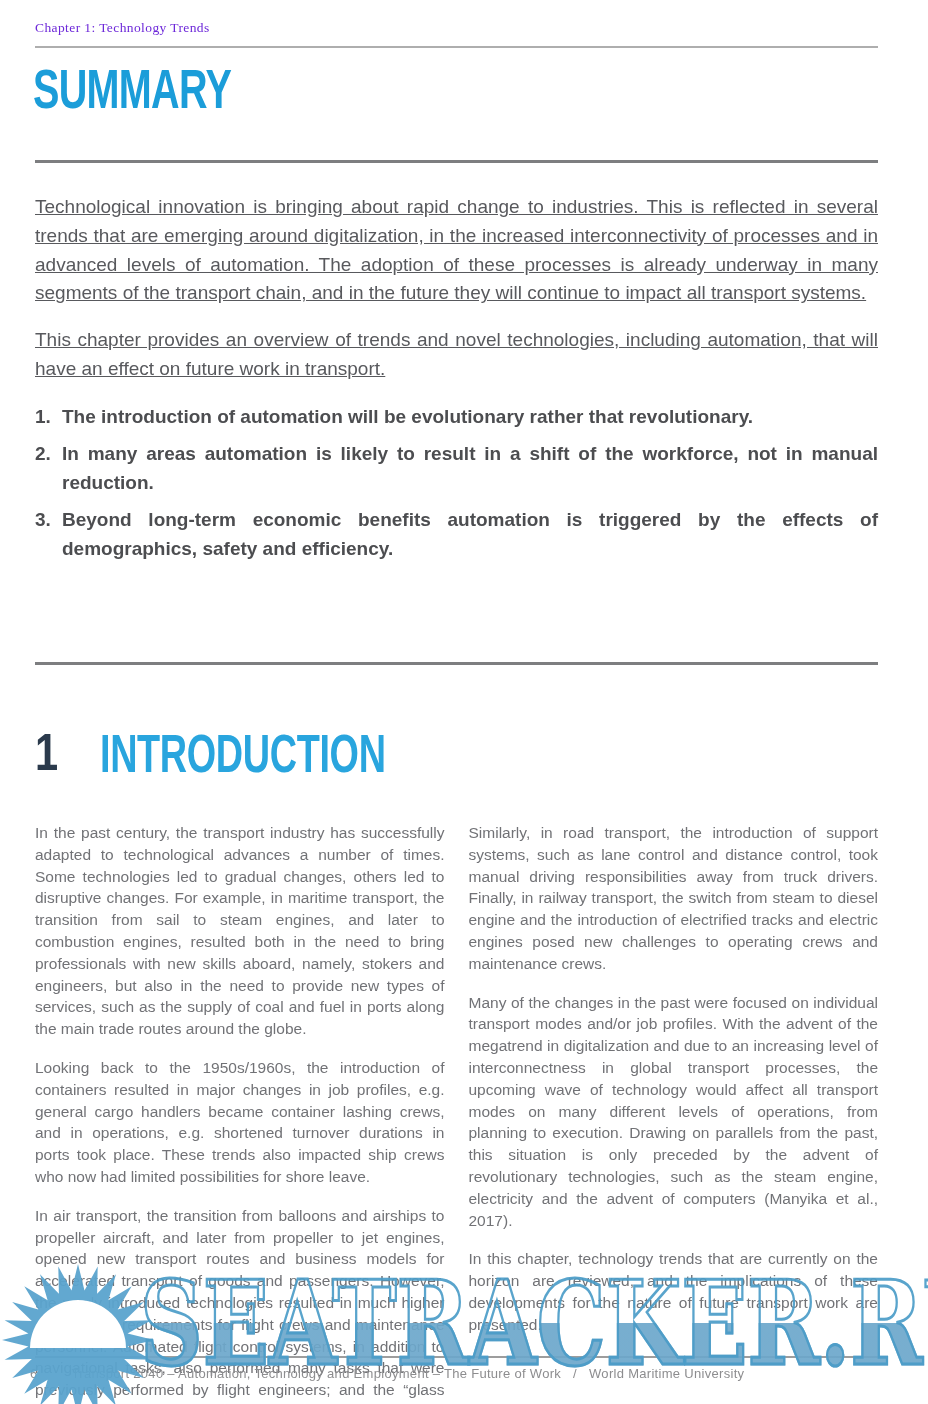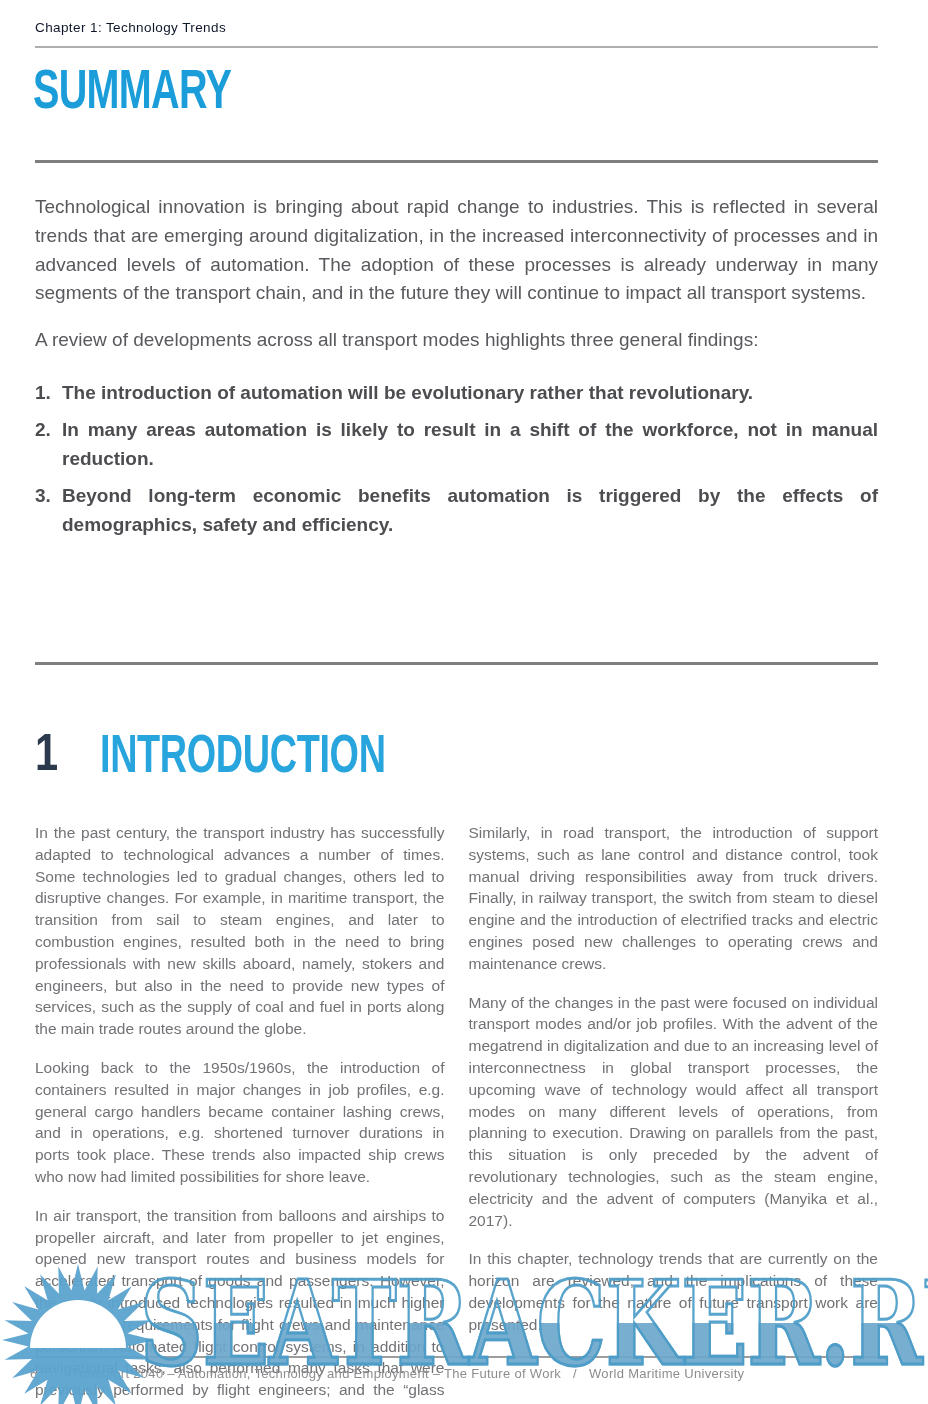--- a/index.html
+++ b/index.html
@@ -10,21 +10,22 @@
     width: 928px;
     height: 1404px;
     background: #ffffff;
     overflow: hidden;
   }
   .header-text {
     position: absolute;
     left: 35px; top: 20px;
     font-size: 13.5px;
     letter-spacing: 0.4px;
-    color: #0f172a;
+    color: #6d28d9;
+    font-family: Liberation Serif, serif;
   }
   .rule { position: absolute; left: 35px; width: 843px; }
   .rule-light { top: 46px; height: 2px; background: #aeaeae; }
   .rule-dark-1 { top: 160px; height: 3px; background: #7d7e80; }
   .rule-dark-2 { top: 662px; height: 3px; background: #7d7e80; }
   .rule-footer { top: 1356px; height: 2px; background: #9d9d9d; }
 
   .summary-title {
     position: absolute;
     left: 33px; top: 57px;
@@ -38,21 +39,21 @@
   }
   .summary-body {
     position: absolute;
     left: 35px; top: 193px;
     width: 843px;
     color: #58595d;
     font-size: 19px;
     line-height: 28.8px;
     text-align: justify;
   }
-  .summary-body p { margin-bottom: 18px; }
+  .summary-body p { margin-bottom: 18px; text-decoration: underline; }
   .summary-body p.findings-lead { margin-top: 6px; margin-bottom: 23px; }
   .findings { margin-top: 0; }
   .finding {
     display: flex;
     margin-bottom: 8px;
     font-weight: bold;
     color: #4c4d50;
     line-height: 29px;
   }
   .finding .num { flex: 0 0 27px; }
@@ -139,21 +140,21 @@
 <div class="page">
 
   <div class="header-text">Chapter 1: Technology Trends</div>
   <div class="rule rule-light"></div>
 
   <div class="summary-title">SUMMARY</div>
   <div class="rule rule-dark-1"></div>
 
   <div class="summary-body">
     <p>Technological innovation is bringing about rapid change to industries. This is reflected in several trends that are emerging around digitalization, in the increased interconnectivity of processes and in advanced levels of automation. The adoption of these processes is already underway in many segments of the transport chain, and in the future they will continue to impact all transport systems.</p>
-    <p class="findings-lead">A review of developments across all transport modes highlights three general findings:</p>
+    <p>This chapter provides an overview of trends and novel technologies, including automation, that will have an effect on future work in transport.</p>
     <div class="findings">
       <div class="finding">
         <span class="num">1.</span>
         <span class="txt">The introduction of automation will be evolutionary rather that revolutionary.</span>
       </div>
       <div class="finding">
         <span class="num">2.</span>
         <span class="txt">In many areas automation is likely to result in a shift of the workforce, not in manual reduction.</span>
       </div>
       <div class="finding">

